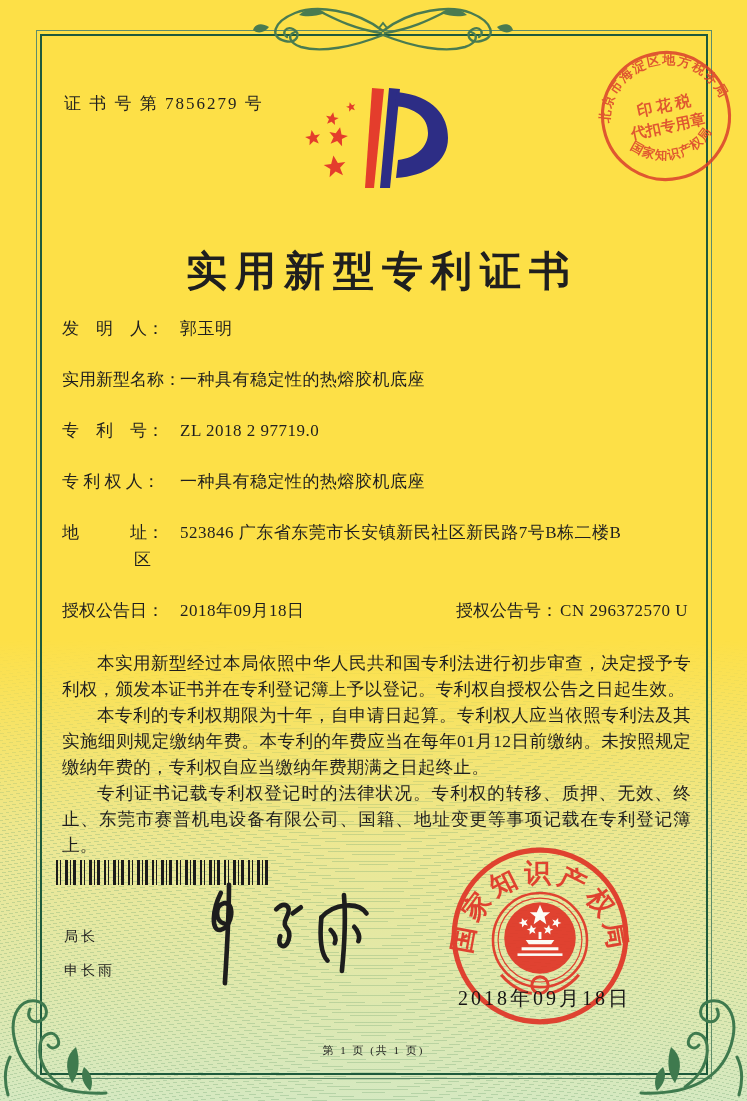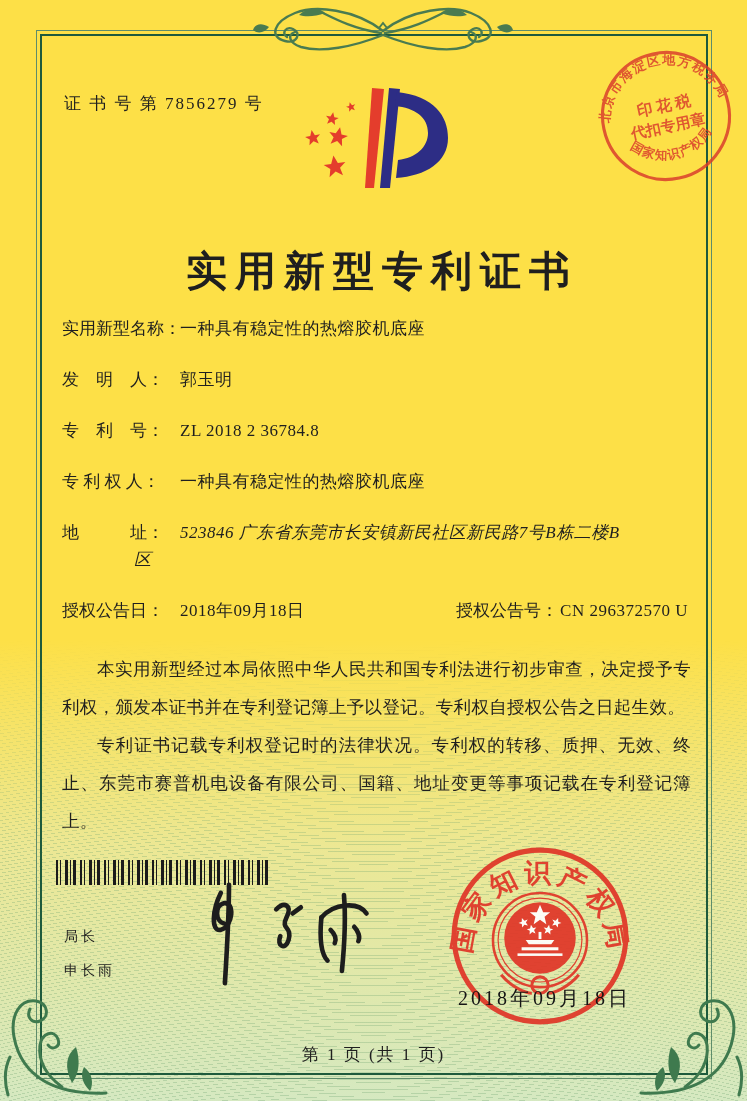--- a/index.html
+++ b/index.html
@@ -31,46 +31,46 @@
 
   .title{position:absolute;left:0;top:204px;width:100%;text-align:center;
          font-size:41px;font-weight:700;letter-spacing:8px;padding-left:17px;
          box-sizing:border-box;z-index:3;margin-top:40px;}
 
   .fields{position:absolute;left:62px;top:315px;width:628px;z-index:3;font-size:17px;}
   .frow{line-height:27px;margin-bottom:24px;}
   .flabel{display:inline-block;width:118px;white-space:pre;vertical-align:top;}
   .fvalue{letter-spacing:.5px;}
   .addr-value{display:inline-block;vertical-align:top;width:491px;margin-left:-46px;
-              padding-left:0;text-indent:46px;font-style:italic;}
+              padding-left:0;text-indent:46px;}
   .grant-row{display:flex;justify-content:center;}
   .grant-right{margin-left:auto;padding-right:2px;}
   .grant-right .flabel{width:auto;margin-right:2px;}
 
   .paras{position:absolute;left:62px;right:56px;top:650px;z-index:3;}
-  .paras p{margin:0;font-size:17.5px;line-height:38px;text-indent:2em;
+  .paras p{margin:0;font-size:17.5px;line-height:26px;text-indent:2em;
            text-align:justify;letter-spacing:.3px;}
 
   .barcode{position:absolute;left:56px;top:860px;width:212px;height:25px;z-index:3;
     background:repeating-linear-gradient(90deg,
       #1b1b1b 0 2px,rgba(0,0,0,0) 2px 4px,
       #1b1b1b 4px 5px,rgba(0,0,0,0) 5px 9px,
       #1b1b1b 9px 12px,rgba(0,0,0,0) 12px 14px,
       #1b1b1b 14px 15px,rgba(0,0,0,0) 15px 17px,
       #1b1b1b 17px 20px,rgba(0,0,0,0) 20px 24px);}
 
   .director{position:absolute;left:64px;top:920px;font-size:14px;letter-spacing:3px;z-index:3;line-height:34px;}
   .signature{position:absolute;left:190px;top:876px;width:195px;height:118px;z-index:4;}
 
   .seal{position:absolute;left:448px;top:844px;width:184px;height:184px;z-index:4;opacity:.92;}
   .sealdate{position:absolute;left:458px;top:985px;font-size:20px;letter-spacing:3px;
             color:#151515;z-index:6;}
 
   .footer{position:absolute;left:0;top:1043px;width:100%;text-align:center;
-          font-size:17px;letter-spacing:2px;z-index:3;}
+          font-size:11px;letter-spacing:2px;z-index:3;}
 
   .orn-top{position:absolute;left:203px;top:2px;width:360px;height:54px;z-index:2;}
   .orn-bl{position:absolute;left:2px;top:983px;width:110px;height:115px;z-index:2;}
   .orn-br{position:absolute;right:2px;top:983px;width:110px;height:115px;z-index:2;
           transform:scaleX(-1);}
 </style>
 </head>
 <body>
 
 <div class="page">
@@ -146,46 +146,47 @@
       <textPath href="#taxBot" startOffset="50%" text-anchor="middle">国家知识产权局</textPath>
     </text>
     <text x="75" y="70" text-anchor="middle" fill="#d93a2b" font-size="15" font-weight="700">印 花 税</text>
     <text x="75" y="90" text-anchor="middle" fill="#d93a2b" font-size="14.5" font-weight="700">代扣专用章</text>
   </svg>
 
   <div class="title">实用新型专利证书</div>
 
   <div class="fields">
     <div class="frow">
+      <span class="flabel">发　明　人：</span><span class="fvalue">郭玉明</span>
+    </div>
+    <div class="frow">
       <span class="flabel">实用新型名称：</span><span class="fvalue">一种具有稳定性的热熔胶机底座</span>
     </div>
     <div class="frow">
-      <span class="flabel">发　明　人：</span><span class="fvalue">郭玉明</span>
-    </div>
-    <div class="frow">
-      <span class="flabel">专　利　号：</span><span class="fvalue">ZL 2018 2 36784.8</span>
+      <span class="flabel">专　利　号：</span><span class="fvalue">ZL 2018 2 97719.0</span>
     </div>
     <div class="frow">
       <span class="flabel">专 利 权 人：</span><span class="fvalue">一种具有稳定性的热熔胶机底座</span>
     </div>
     <div class="frow">
       <span class="flabel">地　　　址：</span><span class="fvalue addr-value">523846 广东省东莞市长安镇新民社区新民路7号B栋二楼B区</span>
     </div>
     <div class="frow grant-row">
       <span>
         <span class="flabel">授权公告日：</span><span class="fvalue">2018年09月18日</span>
       </span>
       <span class="grant-right">
         <span class="flabel">授权公告号：</span><span class="fvalue">CN 296372570 U</span>
       </span>
     </div>
   </div>
 
   <div class="paras">
     <p>本实用新型经过本局依照中华人民共和国专利法进行初步审查，决定授予专利权，颁发本证书并在专利登记簿上予以登记。专利权自授权公告之日起生效。</p>
+    <p>本专利的专利权期限为十年，自申请日起算。专利权人应当依照专利法及其实施细则规定缴纳年费。本专利的年费应当在每年01月12日前缴纳。未按照规定缴纳年费的，专利权自应当缴纳年费期满之日起终止。</p>
     <p>专利证书记载专利权登记时的法律状况。专利权的转移、质押、无效、终止、东莞市赛普机电设备有限公司、国籍、地址变更等事项记载在专利登记簿上。</p>
   </div>
 
   <div class="barcode"></div>
 
   <div class="director">
     <div>局长</div>
     <div>申长雨</div>
   </div>
 

